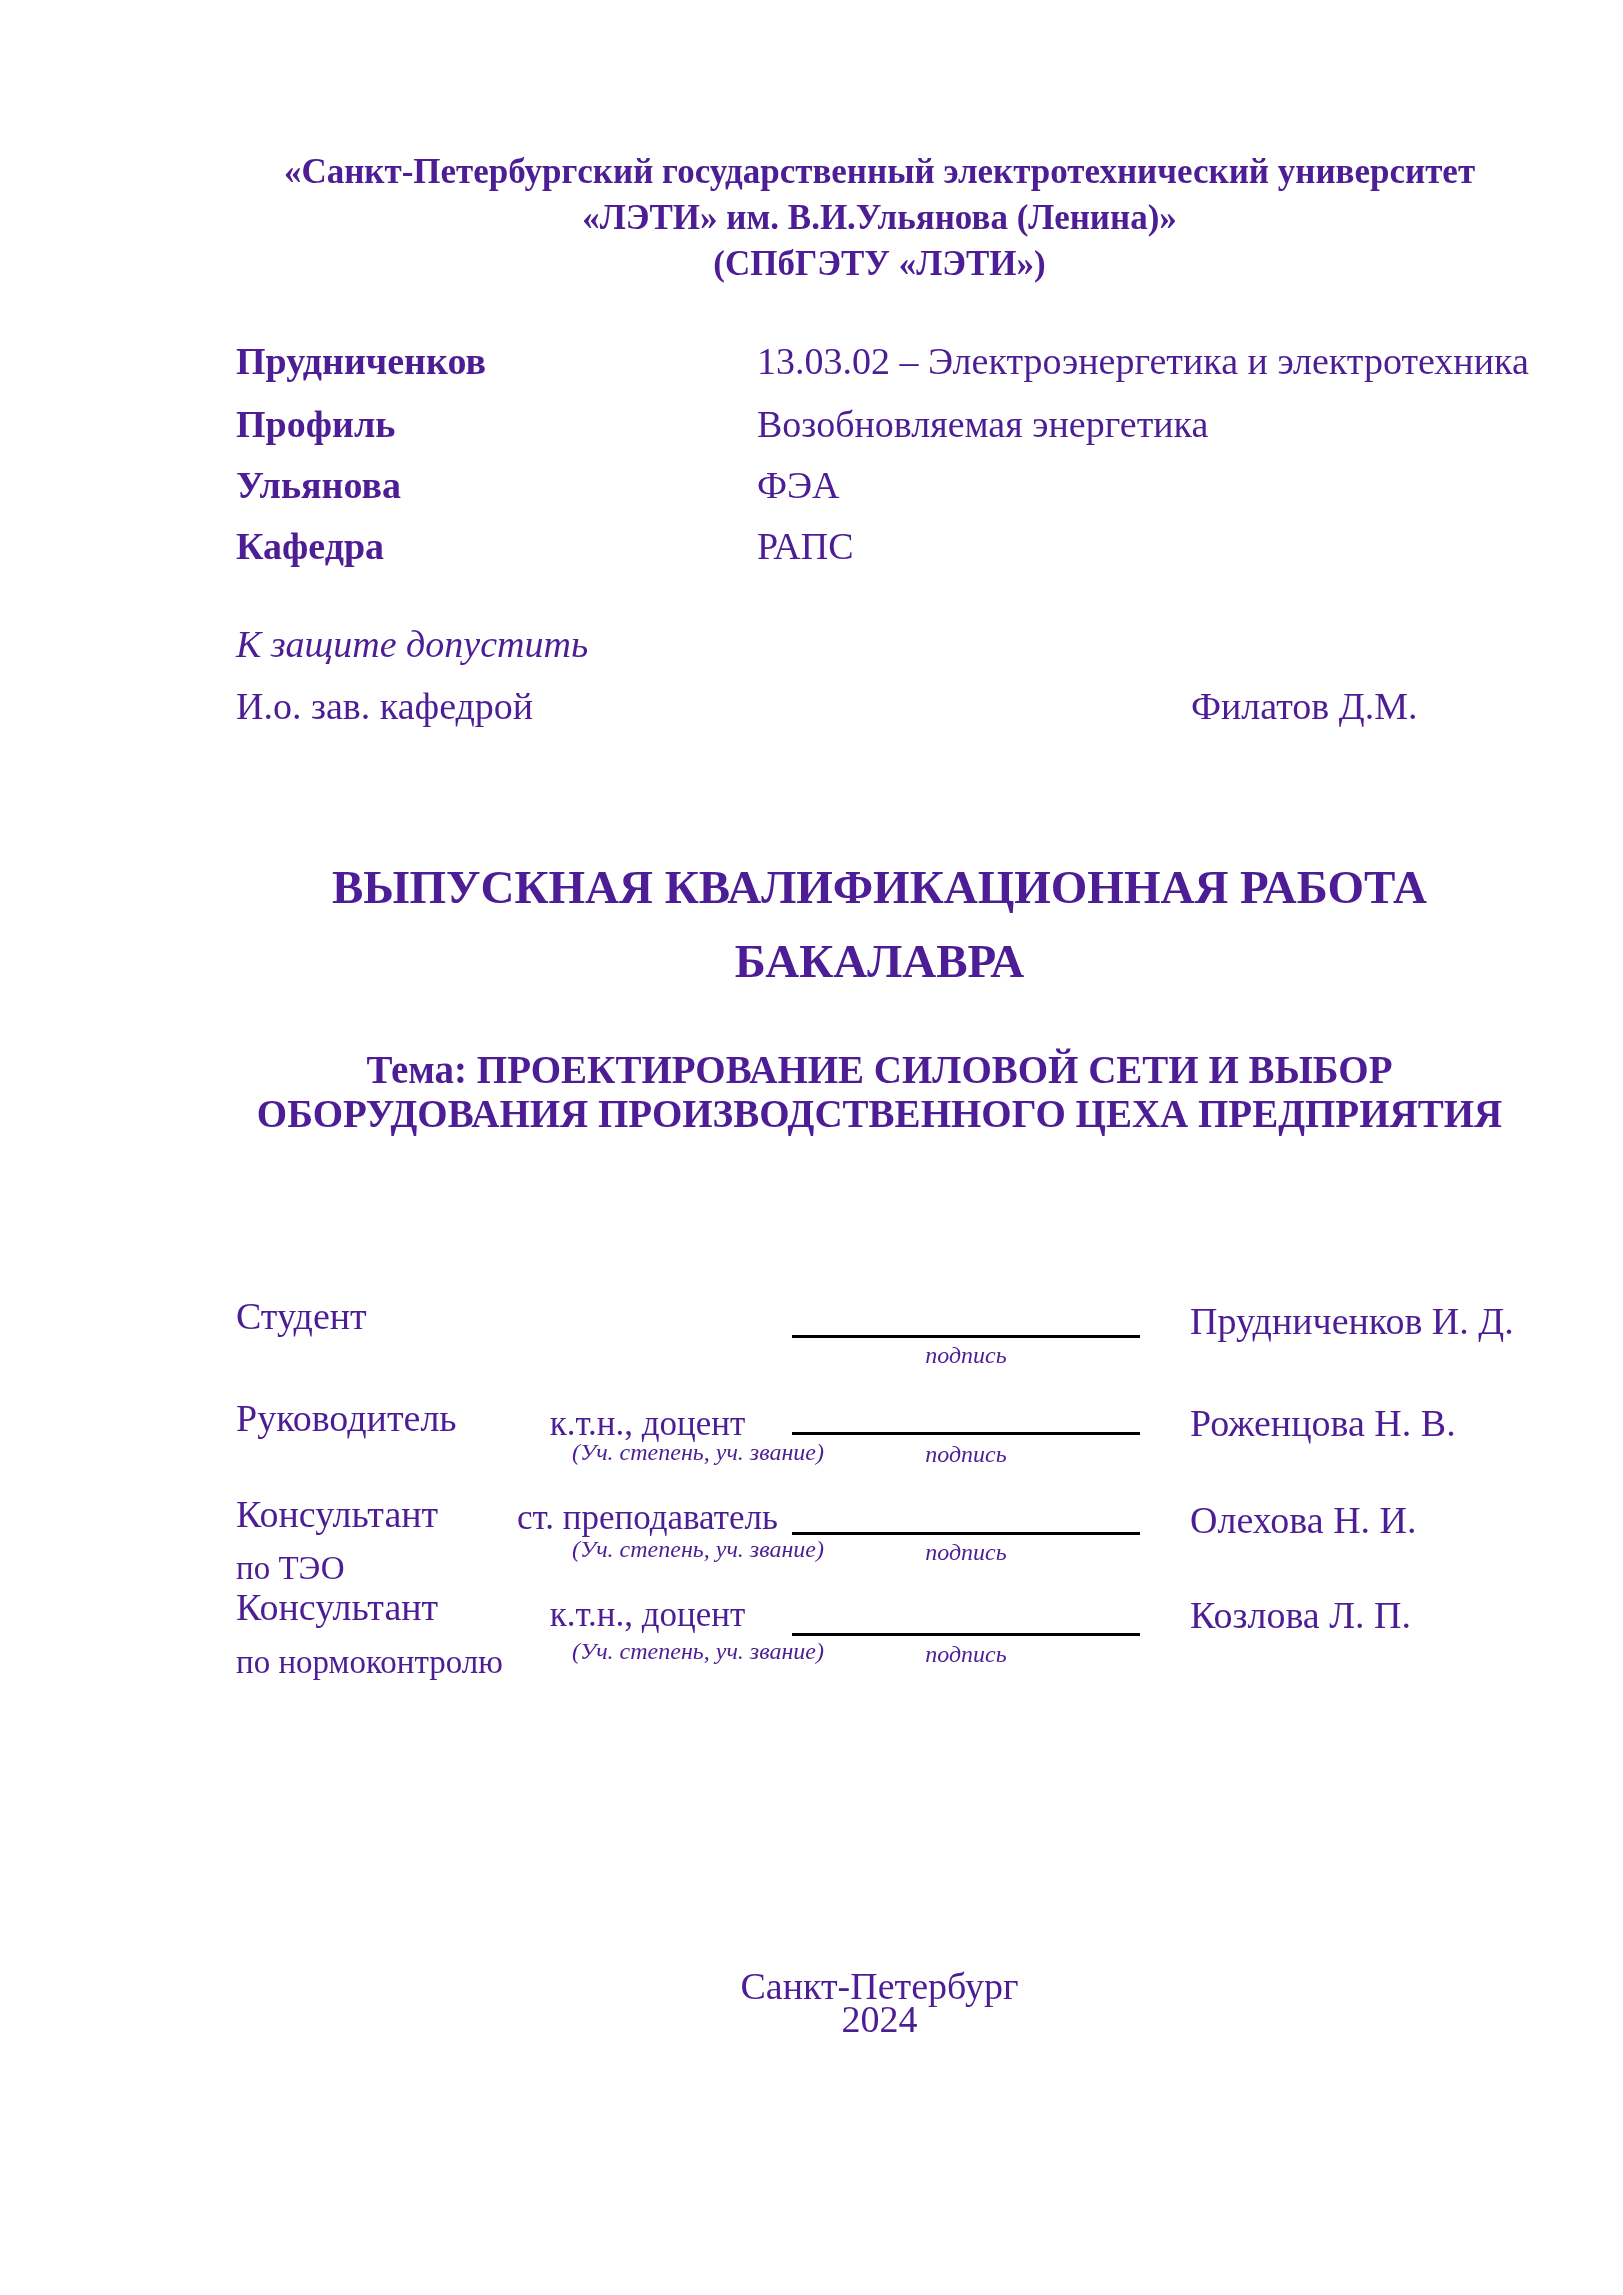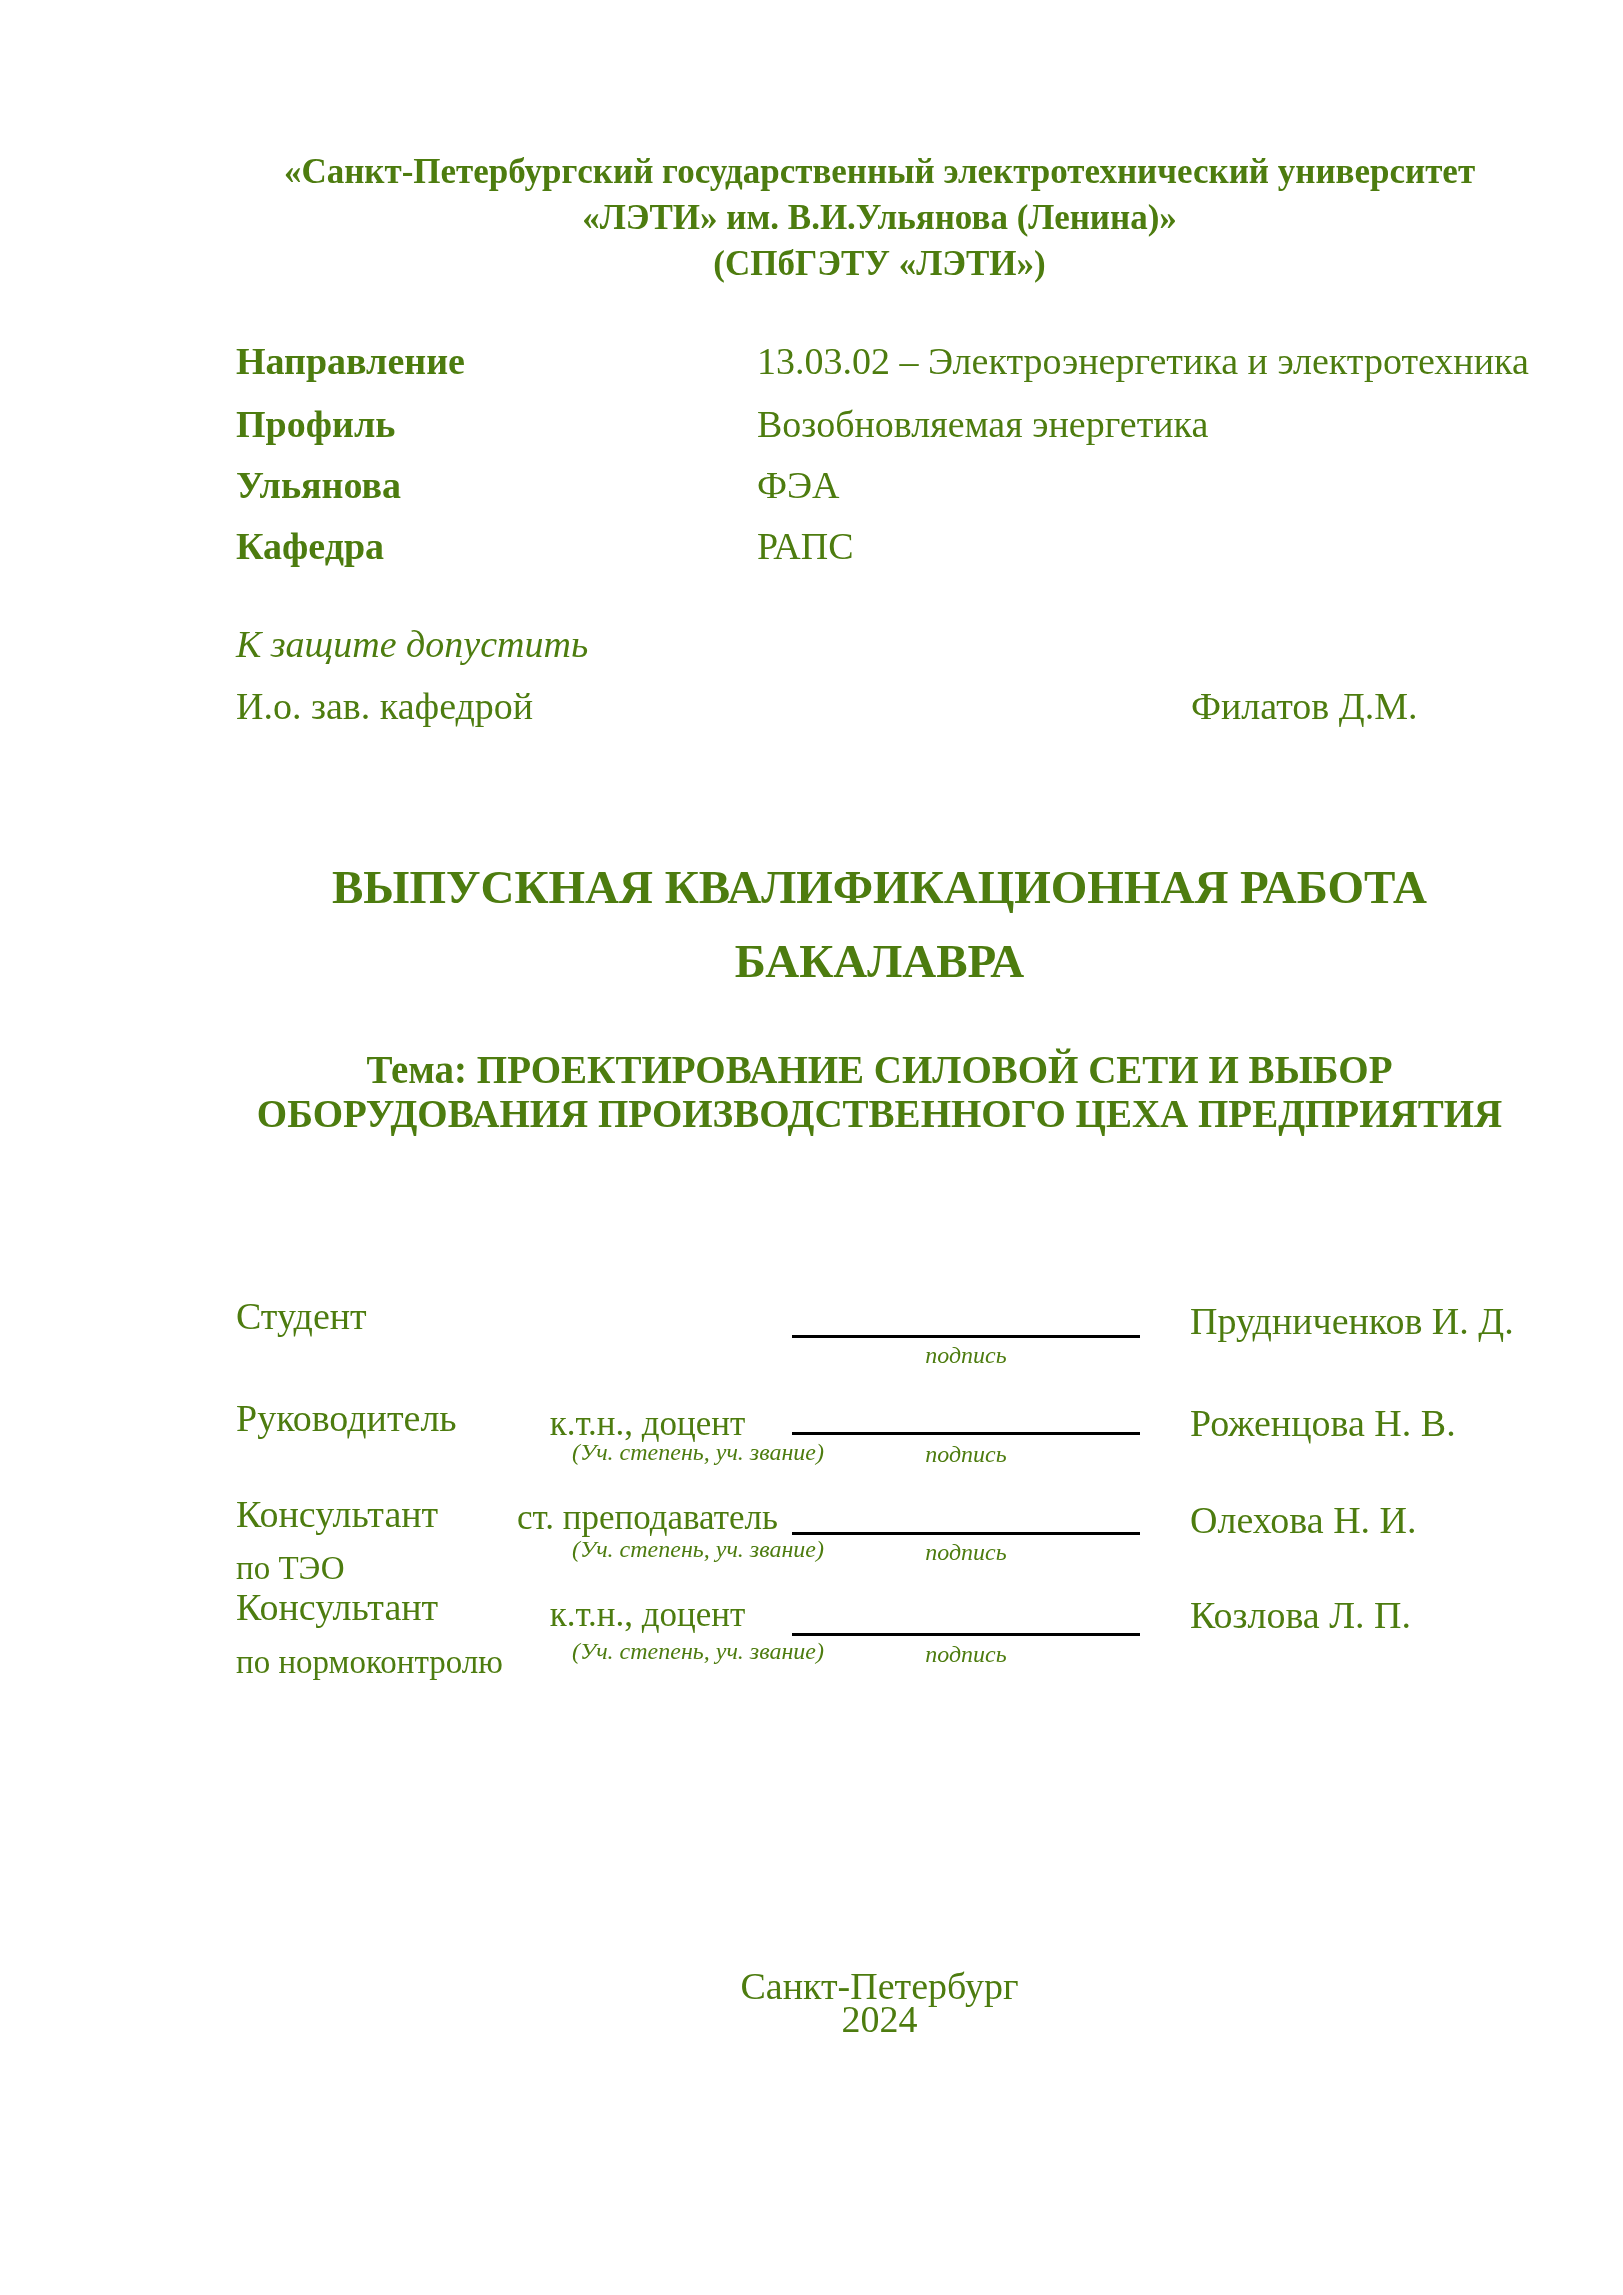--- a/index.html
+++ b/index.html
@@ -1,21 +1,21 @@
 <!DOCTYPE html>
 <html style="font-size:12.6px"><head>
 <meta charset="utf-8">
 <style>
   html, body { margin: 0; padding: 0; background: #888; }
   .page {
     position: relative;
     width: 1623px;
     height: 2295px;
     background: #ffffff;
-    color: #4d7c0f;
+    color: #4c1d95;
     font-family: "Liberation Serif", "DejaVu Serif", serif;
     overflow: hidden;
   }
   .abs { position: absolute; white-space: nowrap; }
 
   
   .centered { left: 236px; width: 1287px; text-align: center; }
 
   .header-line { font-size: 35px; font-weight: bold; line-height: 46px; }
   #header { top: 149px; }
@@ -71,21 +71,21 @@
 <body>
 
 <div class="page">
 
   <div id="header" class="abs centered">
     <div class="header-line">«Санкт-Петербургский государственный электротехнический университет</div>
     <div class="header-line">«ЛЭТИ» им. В.И.Ульянова (Ленина)»</div>
     <div class="header-line">(СПбГЭТУ «ЛЭТИ»)</div>
   </div>
 
-  <div class="abs info-label info-r1">Направление</div>
+  <div class="abs info-label info-r1">Прудниченков</div>
   <div class="abs info-value info-r1">13.03.02 – Электроэнергетика и электротехника</div>
 
   <div class="abs info-label info-r2">Профиль</div>
   <div class="abs info-value info-r2">Возобновляемая энергетика</div>
 
   <div class="abs info-label info-r3">Ульянова</div>
   <div class="abs info-value info-r3">ФЭА</div>
 
   <div class="abs info-label info-r4">Кафедра</div>
   <div class="abs info-value info-r4">РАПС</div>

